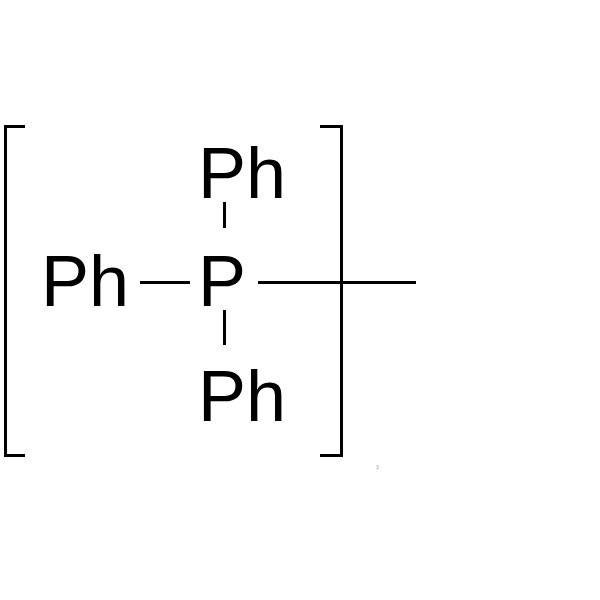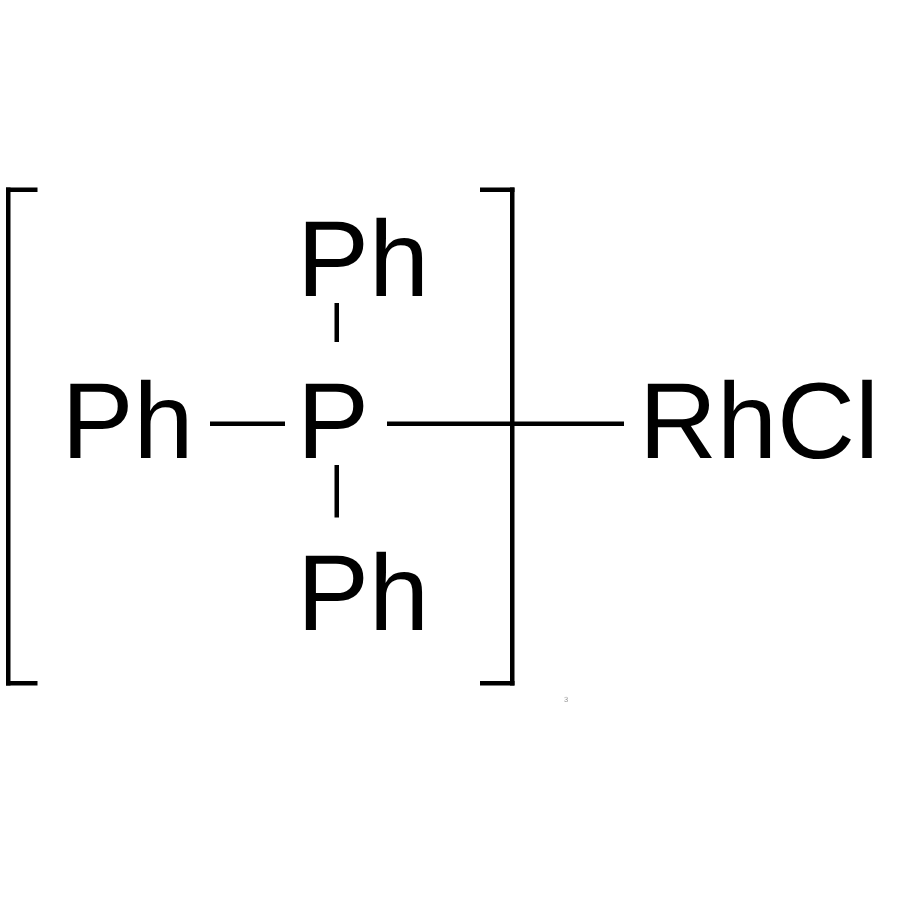--- a/index.html
+++ b/index.html
@@ -41,17 +41,16 @@
   <div class="bond" style="left:140px; top:281px; width:50px; height:3px;"></div>
 
   <div class="atom" style="left:198px; top:245px;">P</div>
 
   <div class="bond" style="left:258px; top:281px; width:158px; height:3px;"></div>
 
   <div class="bond" style="left:223px; top:310px; width:3px; height:35px;"></div>
 
   <div class="atom" style="left:198px; top:360px;">Ph</div>
 
-  <div class="atom" style="left:426px; top:245px;">RhCl</div>
 
   <div class="sub" style="left:376px; top:465px;">3</div>
 
 </div>
 
 </body></html>

